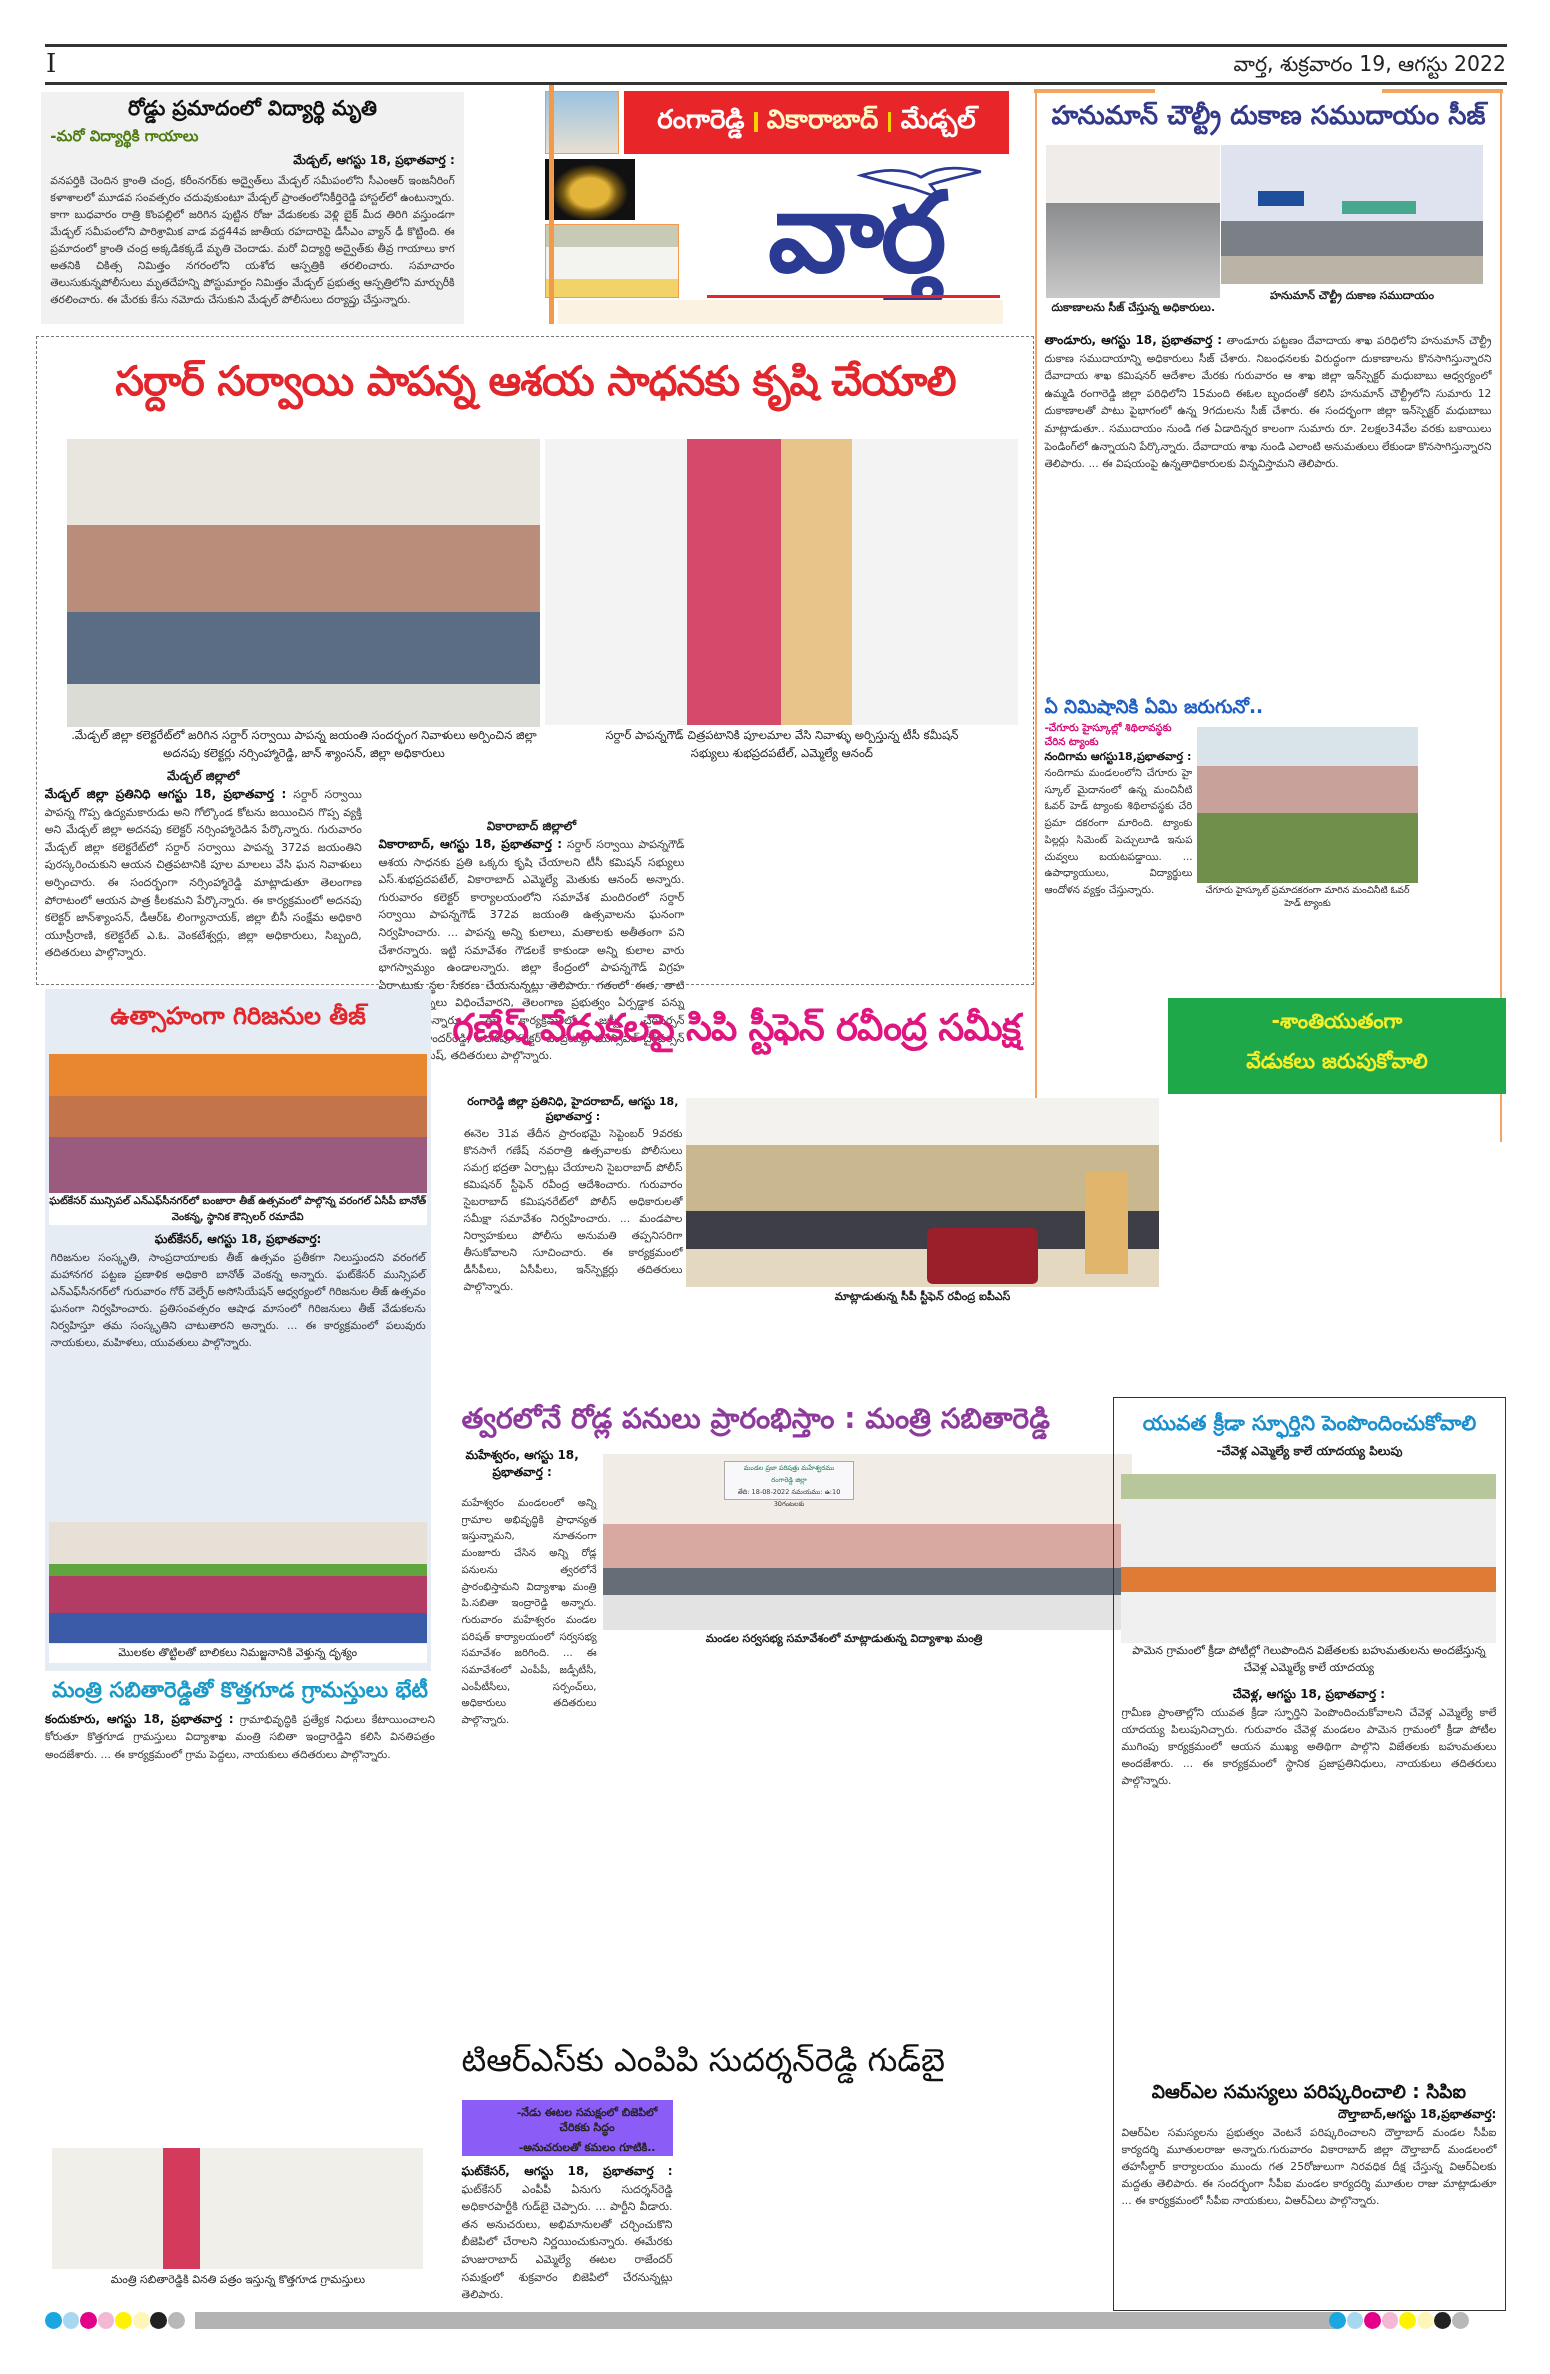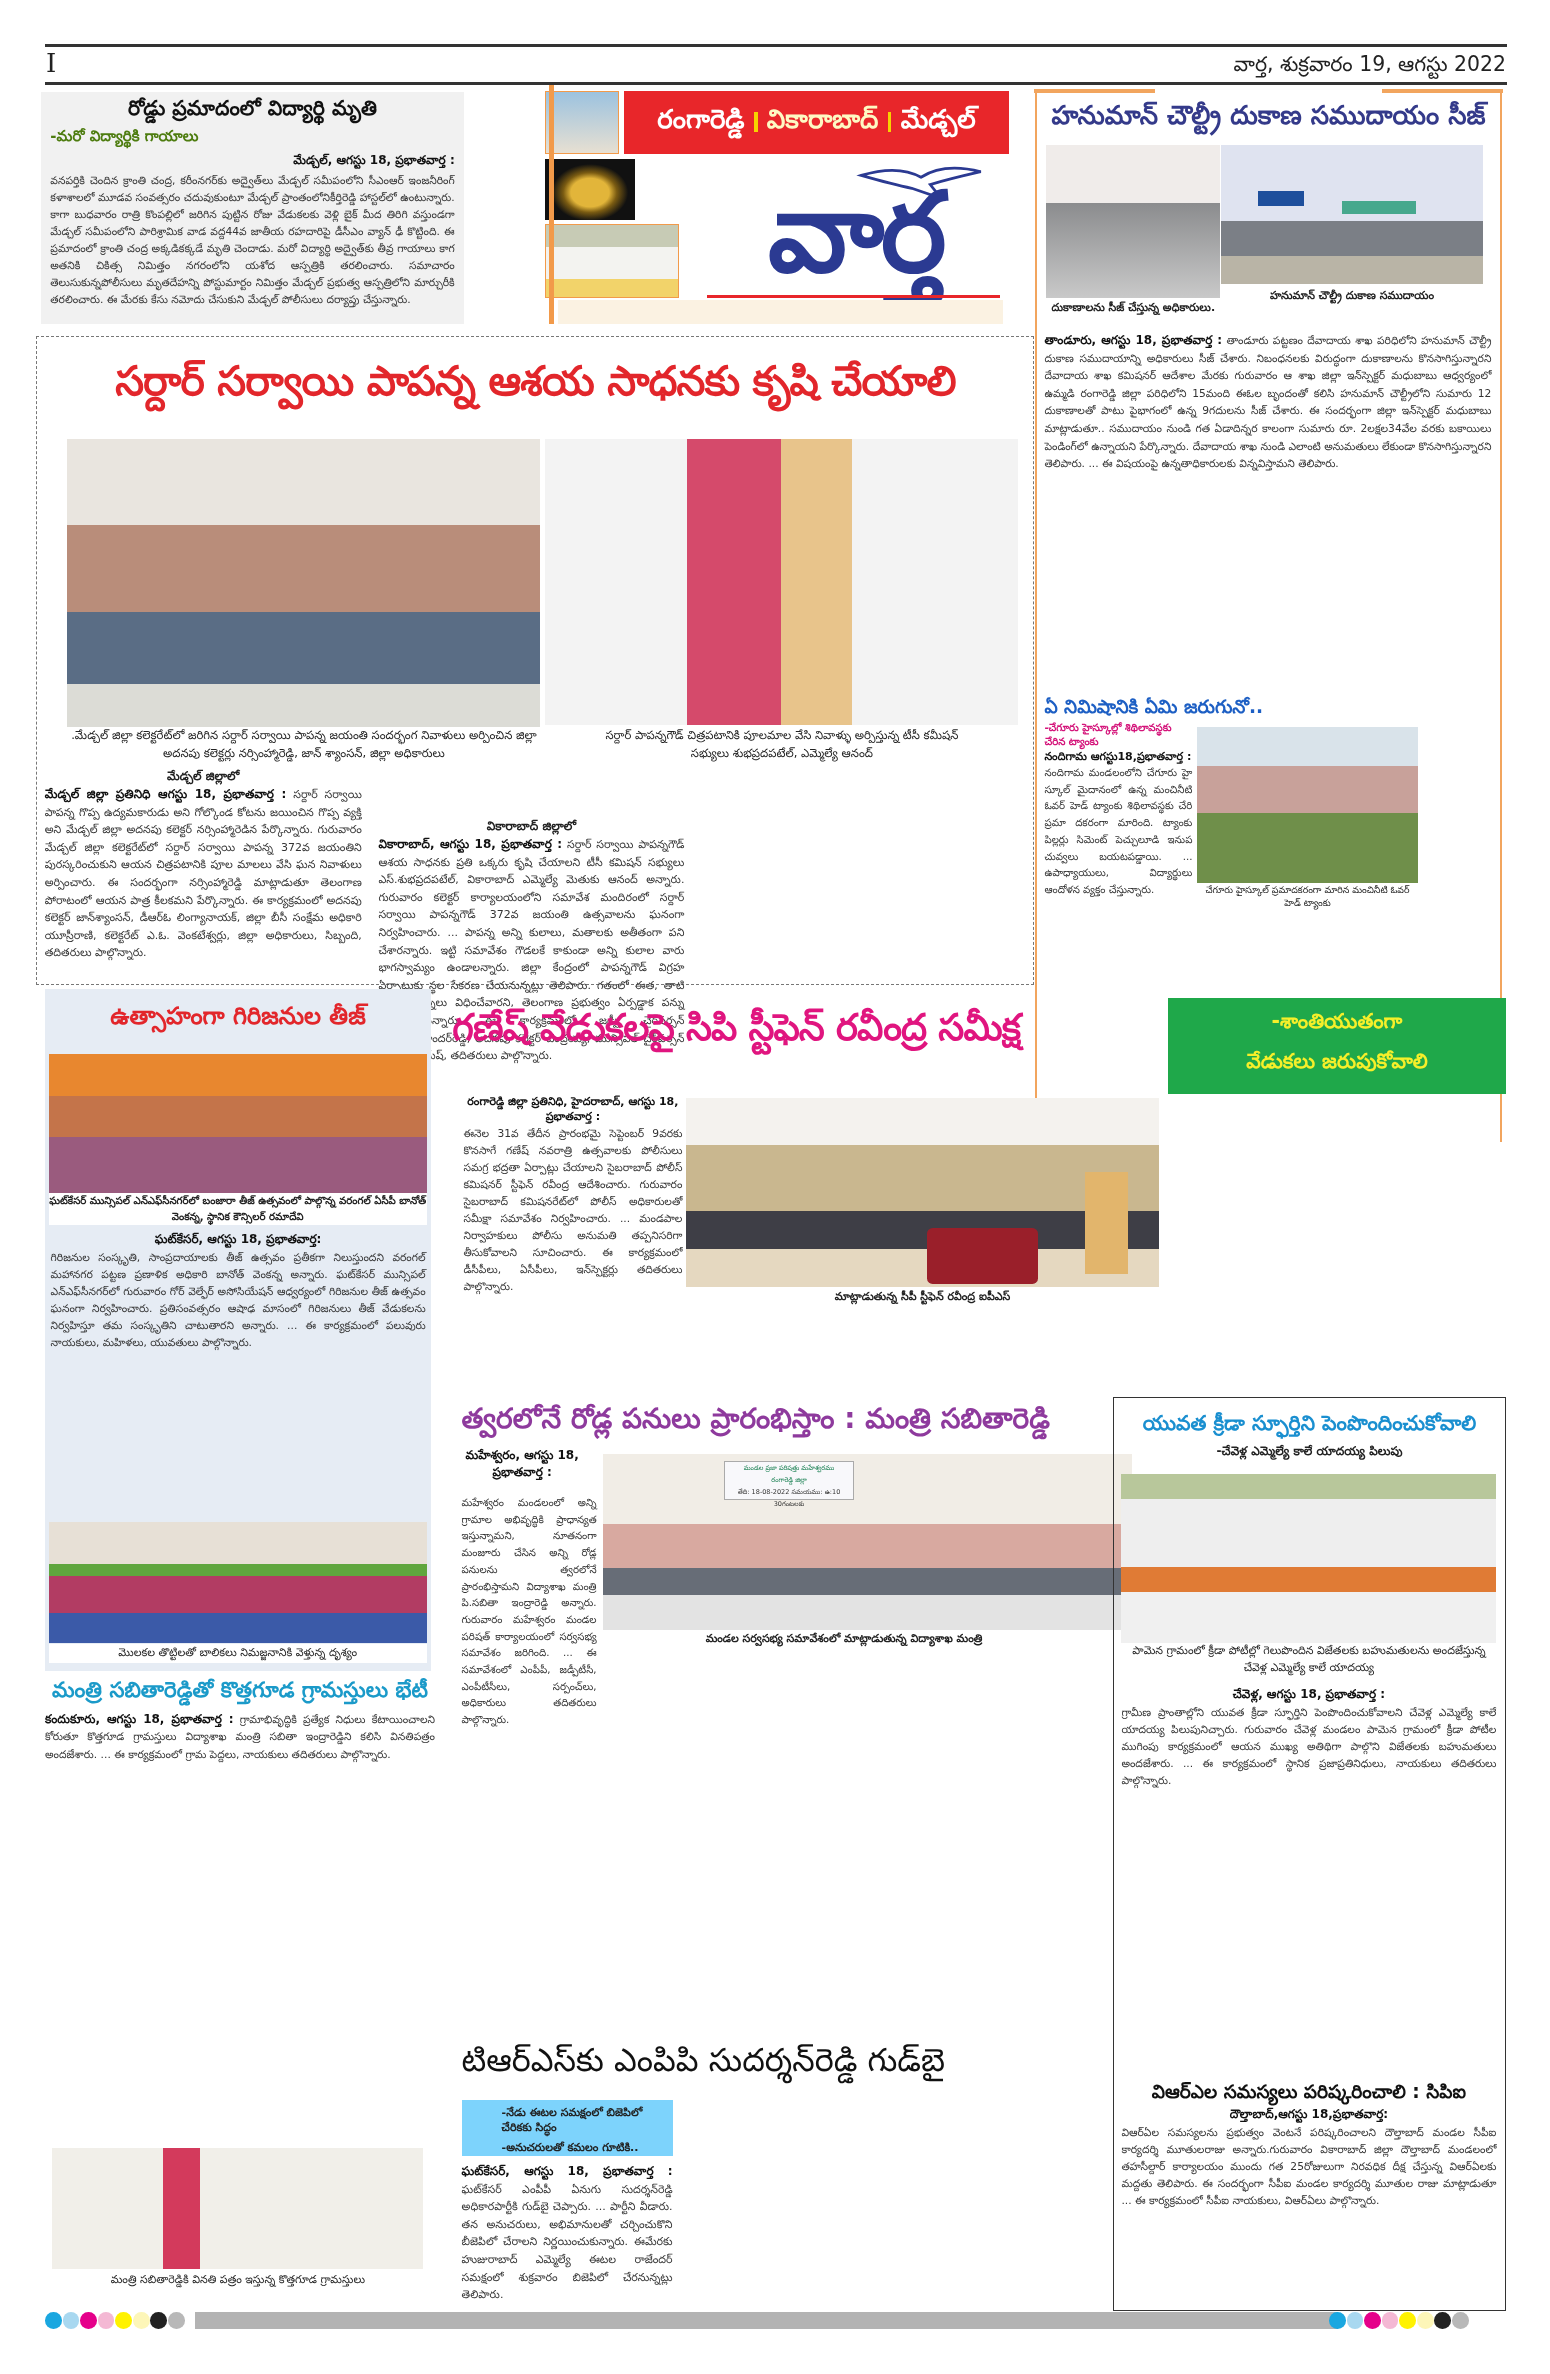--- a/index.html
+++ b/index.html
@@ -135,39 +135,39 @@
       <div>రంగారెడ్డి జిల్లా</div>
       <div style="color:#333;">తేది: 18-08-2022 సమయము: ఉ:10 30గంటలకు</div>
     </div>
   </div>
   <div class="abs caption" style="left:160px;top:228px;width:482px;font-size:11px;font-weight:bold;">మండల సర్వసభ్య సమావేశంలో మాట్లాడుతున్న విద్యాశాఖ మంత్రి</div>
   <div class="abs body-text" style="left:18.6px;top:93px;width:135px;font-size:10.2px;line-height:16.7px;">మహేశ్వరం మండలంలో అన్ని గ్రామాల అభివృద్ధికి ప్రాధాన్యత ఇస్తున్నామని, నూతనంగా మంజూరు చేసిన అన్ని రోడ్ల పనులను త్వరలోనే ప్రారంభిస్తామని విద్యాశాఖ మంత్రి పి.సబితా ఇంద్రారెడ్డి అన్నారు. గురువారం మహేశ్వరం మండల పరిషత్ కార్యాలయంలో సర్వసభ్య సమావేశం జరిగింది. ... ఈ సమావేశంలో ఎంపీపీ, జడ్పీటీసీ, ఎంపీటీసీలు, సర్పంచ్‌లు, అధికారులు తదితరులు పాల్గొన్నారు.</div>
 </div>
 
 <div class="abs" style="left:443px;top:2028px;width:649px;height:297px;">
   <div style="font-size:32px;color:#111;margin-left:18.6px;margin-top:13px;">టిఆర్‌ఎస్‌కు ఎంపిపి సుదర్శన్‌రెడ్డి గుడ్‌బై</div>
-  <div class="abs" style="left:18.6px;top:72px;width:211px;height:56px;background:#7dd3fc;text-align:left;padding-top:5.6px;padding-left:40px;">
+  <div class="abs" style="left:18.6px;top:72px;width:211px;height:56px;background:#8b5cf6;text-align:center;padding-top:5.6px;padding-left:40px;">
     <div style="font-size:11px;font-weight:bold;">-నేడు ఈటల సమక్షంలో బిజెపిలో చేరికకు సిద్ధం</div>
     <div style="font-size:11px;font-weight:bold;margin-top:5.6px;">-అనుచరులతో కమలం గూటికి..</div>
   </div>
   <div class="abs body-text" style="left:18.6px;top:135px;width:211px;"><span class="dateline">ఘట్‌కేసర్, ఆగస్టు 18, ప్రభాతవార్త :</span> <span>ఘట్‌కేసర్ ఎంపీపీ ఏనుగు సుదర్శన్‌రెడ్డి అధికారపార్టీకి గుడ్‌బై చెప్పారు. ... పార్టీని వీడారు. తన అనుచరులు, అభిమానులతో చర్చించుకొని బీజెపిలో చేరాలని నిర్ణయించుకున్నారు. ఈమేరకు హుజురాబాద్ ఎమ్మెల్యే ఈటల రాజేందర్ సమక్షంలో శుక్రవారం బిజెపిలో చేరనున్నట్లు తెలిపారు.</span></div>
 </div>
 
 <div class="abs" style="left:1113px;top:1397px;width:393px;height:914px;border:1.9px solid #333;">
   <div style="text-align:center;font-size:20.4px;font-weight:bold;color:#1a8fd0;margin-top:13px;">యువత క్రీడా స్ఫూర్తిని పెంపొందించుకోవాలి</div>
   <div style="text-align:center;font-size:12px;font-weight:bold;margin-top:3.7px;">-చేవెళ్ల ఎమ్మెల్యే కాలే యాదయ్య పిలుపు</div>
   <div class="photo" style="left:7.4px;top:76px;width:375px;height:169px;background:linear-gradient(180deg,#b8c79b 0 15%,#eeeeee 15% 55%,#e07b35 55% 70%,#f0f0f0 70%);"></div>
   <div class="abs caption" style="left:7.4px;top:245px;width:375px;font-size:11px;line-height:16.7px;">పామెన గ్రామంలో క్రీడా పోటీల్లో గెలుపొందిన విజేతలకు బహుమతులను అందజేస్తున్న చేవెళ్ల ఎమ్మెల్యే కాలే యాదయ్య</div>
   <div class="abs" style="left:7.4px;top:289px;width:375px;">
     <div class="dateline" style="text-align:center;">చేవెళ్ల, ఆగస్టు 18, ప్రభాతవార్త :</div>
     <div class="body-text" style="font-size:10.7px;line-height:17px;">గ్రామీణ ప్రాంతాల్లోని యువత క్రీడా స్ఫూర్తిని పెంపొందించుకోవాలని చేవెళ్ల ఎమ్మెల్యే కాలే యాదయ్య పిలుపునిచ్చారు. గురువారం చేవెళ్ల మండలం పామెన గ్రామంలో క్రీడా పోటీల ముగింపు కార్యక్రమంలో ఆయన ముఖ్య అతిథిగా పాల్గొని విజేతలకు బహుమతులు అందజేశారు. ... ఈ కార్యక్రమంలో స్థానిక ప్రజాప్రతినిధులు, నాయకులు తదితరులు పాల్గొన్నారు.</div>
   </div>
   <div class="abs" style="left:7.4px;top:683px;width:375px;">
     <div style="text-align:center;font-size:18.6px;font-weight:bold;color:#111;">విఆర్‌ఎల సమస్యలు పరిష్కరించాలి : సిపిఐ</div>
-    <div class="dateline" style="text-align:center;">దౌల్తాబాద్,ఆగస్టు 18,ప్రభాతవార్త:</div>
+    <div class="dateline" style="text-align:right;">దౌల్తాబాద్,ఆగస్టు 18,ప్రభాతవార్త:</div>
     <div class="body-text" style="font-size:10.7px;line-height:17px;">విఆర్ఏల సమస్యలను ప్రభుత్వం వెంటనే పరిష్కరించాలని దౌల్తాబాద్ మండల సీపీఐ కార్యదర్శి మూతులరాజు అన్నారు.గురువారం వికారాబాద్ జిల్లా దౌల్తాబాద్ మండలంలో తహసీల్దార్ కార్యాలయం ముందు గత 25రోజులుగా నిరవధిక దీక్ష చేస్తున్న విఆర్ఏలకు మద్దతు తెలిపారు. ఈ సందర్భంగా సీపీఐ మండల కార్యదర్శి మూతుల రాజు మాట్లాడుతూ ... ఈ కార్యక్రమంలో సీపీఐ నాయకులు, విఆర్ఏలు పాల్గొన్నారు.</div>
   </div>
 </div>
 
 <div class="abs" style="left:45px;top:2312px;display:flex;gap:0.9px;">
   <span class="reg-mark" style="position:relative;background:#1aa7e0;"></span>
   <span class="reg-mark" style="position:relative;background:#a8d8f0;"></span>
   <span class="reg-mark" style="position:relative;background:#e5008a;"></span>
   <span class="reg-mark" style="position:relative;background:#f4b8d4;"></span>
   <span class="reg-mark" style="position:relative;background:#fff200;"></span>

